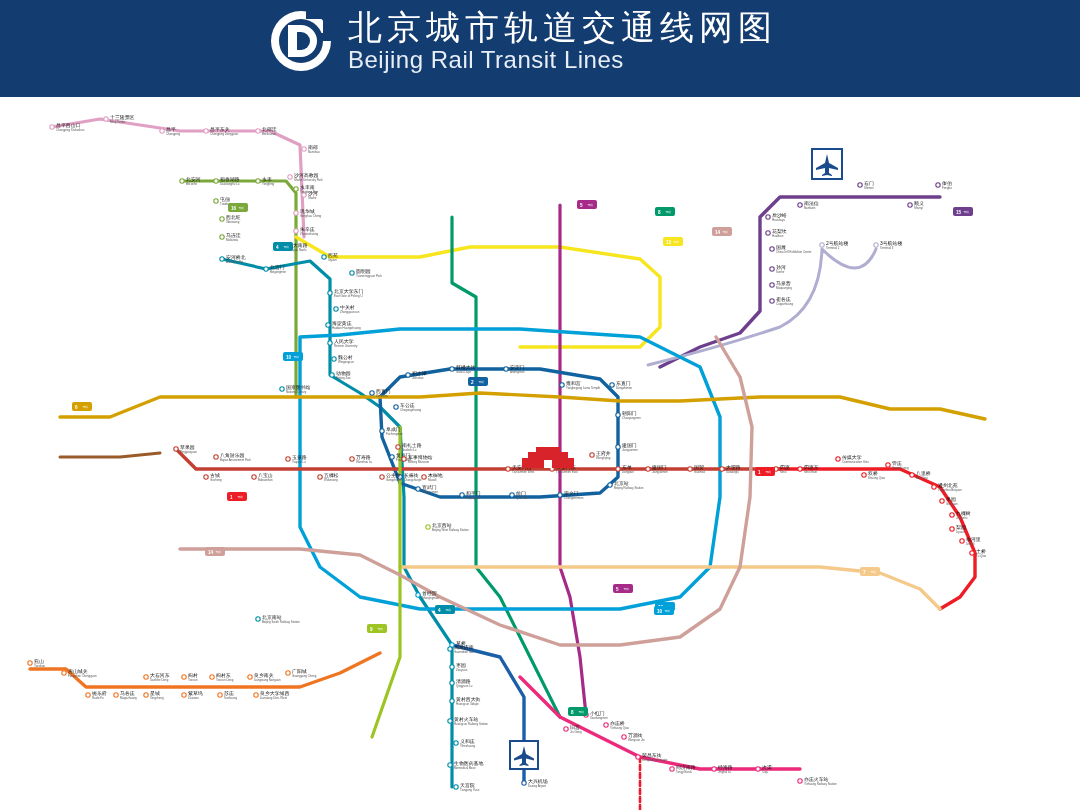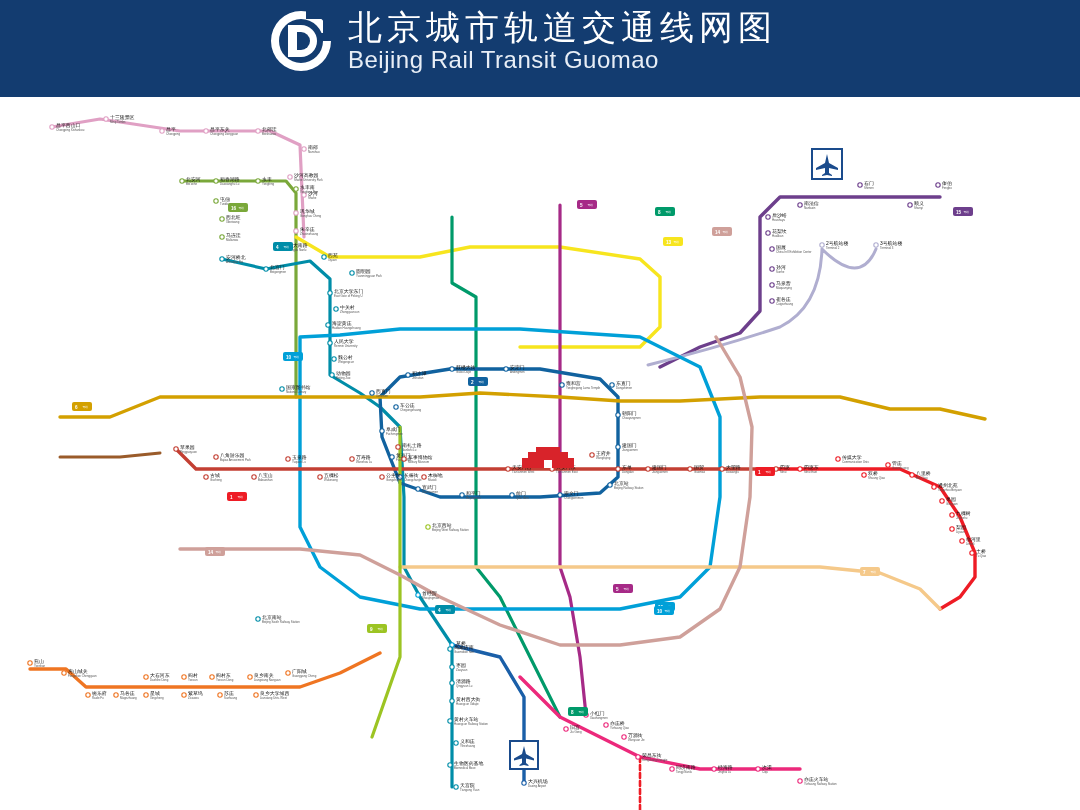--- a/index.html
+++ b/index.html
@@ -85,21 +85,21 @@
           <path d="M38 3 L63 3 L63 33 L46 33 L46 25 L55 25 L55 11 L38 11 Z" fill="#133c70"></path>
           <rect x="20" y="17" width="9" height="32" fill="#ffffff"></rect>
           <path d="M27 17 h6 a16 16 0 0 1 0 32 h-6 z" fill="#ffffff"></path>
           <path d="M29 24 h4 a9 9 0 0 1 0 18 h-4 z" fill="#133c70"></path>
           <path d="M36 20 L60 20 L60 46 A26 26 0 0 1 36 60 Z" fill="none"></path>
           <path d="M42 33 h20 a28 28 0 0 1 -20 28 z" fill="#ffffff" opacity="0"></path>
         </svg>
       </div>
       <div class="hdr-text">
         <div class="hdr-cn">北京城市轨道交通线网图</div>
-        <div class="hdr-en">Beijing Rail Transit Guomao</div>
+        <div class="hdr-en">Beijing Rail Transit Lines</div>
       </div>
     </div>
   </div>
 
   <div class="legend">
     <div class="legend-title-cn">图例：</div>
     <div class="legend-title-en">Legend</div>
     <div class="legend-cols">
       <div class="legend-col" id="legend-left">
           <div class="legend-row">

